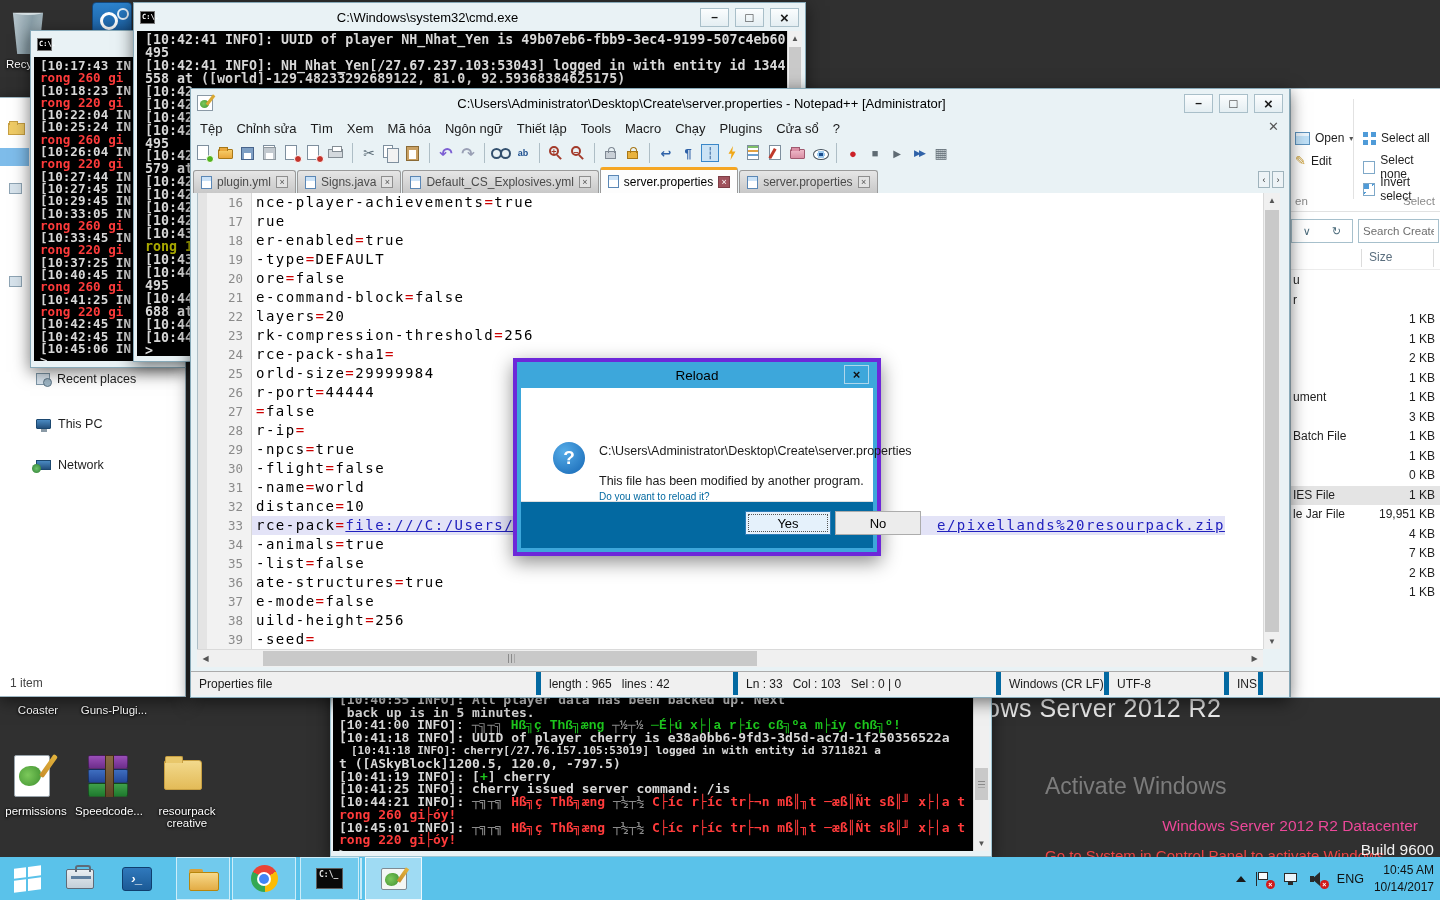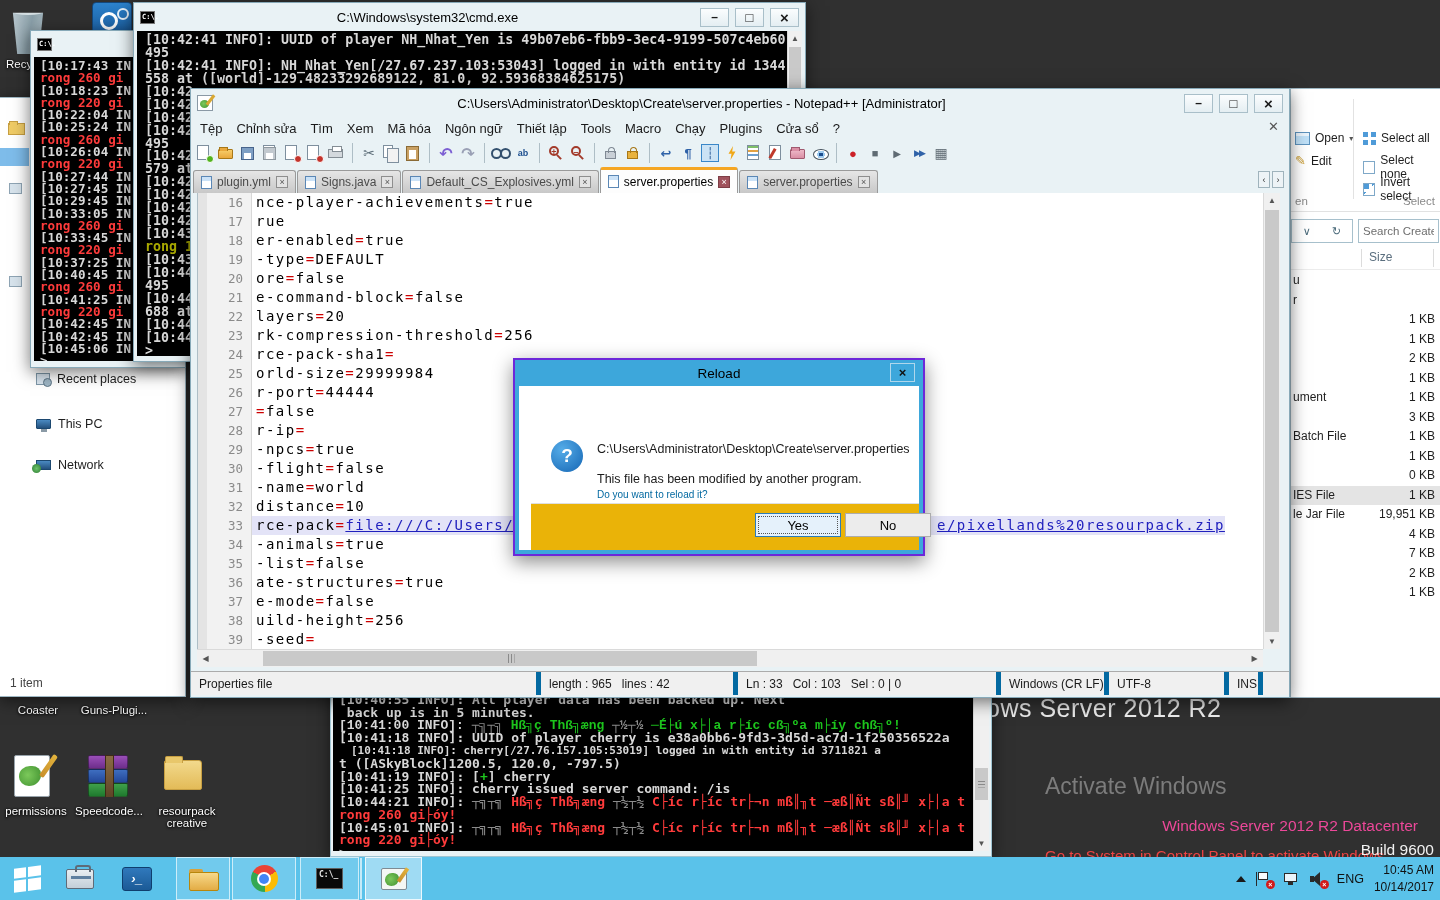--- a/index.html
+++ b/index.html
@@ -115,31 +115,31 @@
 .ceq{color:#CC0000}.curl{color:#2121BE;text-decoration:underline}
 .tail{position:absolute;left:739px;top:0;font:14px/19px "DejaVu Sans Mono",monospace;letter-spacing:1.5px;color:#2121BE;text-decoration:underline;background:#E3E3F7}
 #vscroll{left:1072px;top:104px;width:17px;height:456px}
 #hscroll{position:absolute;left:6px;top:560px;width:1066px;height:18px;background:#F0F0F0;border-top:1px solid #DADADA}
 .hs-btn{position:absolute;top:0;width:17px;height:100%;display:flex;align-items:center;justify-content:center;font-size:8px;color:#555}
 .hs-thumb{position:absolute;left:66px;top:1px;width:494px;height:15px;background:#C9C9C9}
 .hs-grip{position:absolute;left:50%;top:3px;width:9px;height:9px;transform:translateX(-50%);background:repeating-linear-gradient(90deg,#8A8A8A 0 1px,transparent 1px 3px)}
 .statusbar{position:absolute;left:0;top:582px;right:0;height:24px;background:#F0F0F0;border-top:1px solid #ABABAB;display:flex;font-size:12px;color:#1A1A1A;align-items:stretch}
 .scell{border-right:5px solid #0369a1;display:flex;align-items:center;padding-left:8px;white-space:pre;overflow:hidden}
 
-#dialog{position:absolute;left:513px;top:358px;width:412px;height:198px;background:#3DA7DB;border:2px solid #6d28d9;padding:0 4px 4px;z-index:60;box-shadow:0 6px 18px rgba(0,0,0,.45)}
+#dialog{position:absolute;left:513px;top:358px;width:368px;height:198px;background:#3DA7DB;border:4px solid #6d28d9;padding:0 4px 4px;z-index:60;box-shadow:0 6px 18px rgba(0,0,0,.45)}
 .dlg-title{height:26px;display:flex;align-items:center;justify-content:center;font-size:13.5px;color:#000}
 .dlg-x{position:absolute;right:8px;top:3px;width:25px;height:19px;border:1px solid #AFD7EC;display:flex;align-items:center;justify-content:center;font-weight:bold;font-size:13px;color:#111}
 .dlg-x::before{content:"×"}
 .dlg-body{position:absolute;left:4px;right:4px;top:26px;bottom:4px;background:#fff}
 .qicon{position:absolute;left:32px;top:54px;width:32px;height:32px;border-radius:50%;background:radial-gradient(circle at 35% 30%,#55ACE8,#1566B4);color:#fff;display:flex;align-items:center;justify-content:center;font:bold 19px "Liberation Sans",sans-serif}
 .qicon::before{content:"?"}
 .dlg-path{position:absolute;left:78px;top:56px;font-size:12.5px;color:#1A1A1A}
 .dlg-l1{position:absolute;left:78px;top:86px;font-size:12.5px;color:#1A1A1A}
 .dlg-l2{position:absolute;left:78px;top:103px;font-size:10px;color:#0369a1}
-.dlg-footer{position:absolute;left:12px;right:0;bottom:0;height:47px;background:#eab308;border-top:1px solid #DFDFDF}
+.dlg-footer{position:absolute;left:0;right:0;bottom:0;height:47px;background:#0369a1;border-top:1px solid #DFDFDF}
 .dlg-btn{position:absolute;top:9px;width:86px;height:24px;background:#ECECEC;border:1px solid #ACACAC;font-size:13px;display:flex;align-items:center;justify-content:center;color:#000}
 .dlg-btn::first-letter{text-decoration:underline}
 .dlg-btn.focus{border:1px solid #2C7CB8;outline:1px dotted #555;outline-offset:-4px;background:#E5F1FB}
 
 #expR{left:1290px;top:88px;width:150px;height:610px;background:#fff;border:1px solid #9FB8C4;border-right:none;z-index:30;box-shadow:none}
 .rb-item{position:absolute;display:flex;align-items:center;gap:5px;font-size:12px;color:#1E1E1E}
 .ic-open{width:15px;height:13px;background:linear-gradient(#EAF4FC 0 3px,#BFE0F7 3px);border:1px solid #5E93BE}
 .ic-edit{color:#C99A2C;font-size:13px}
 .sq{width:13px;height:13px;position:relative;background:#4F9BD8}
 .sq::after{content:"";position:absolute;inset:0;background:linear-gradient(to right,transparent 5px,#fff 5px 8px,transparent 8px),linear-gradient(to bottom,transparent 5px,#fff 5px 8px,transparent 8px)}

